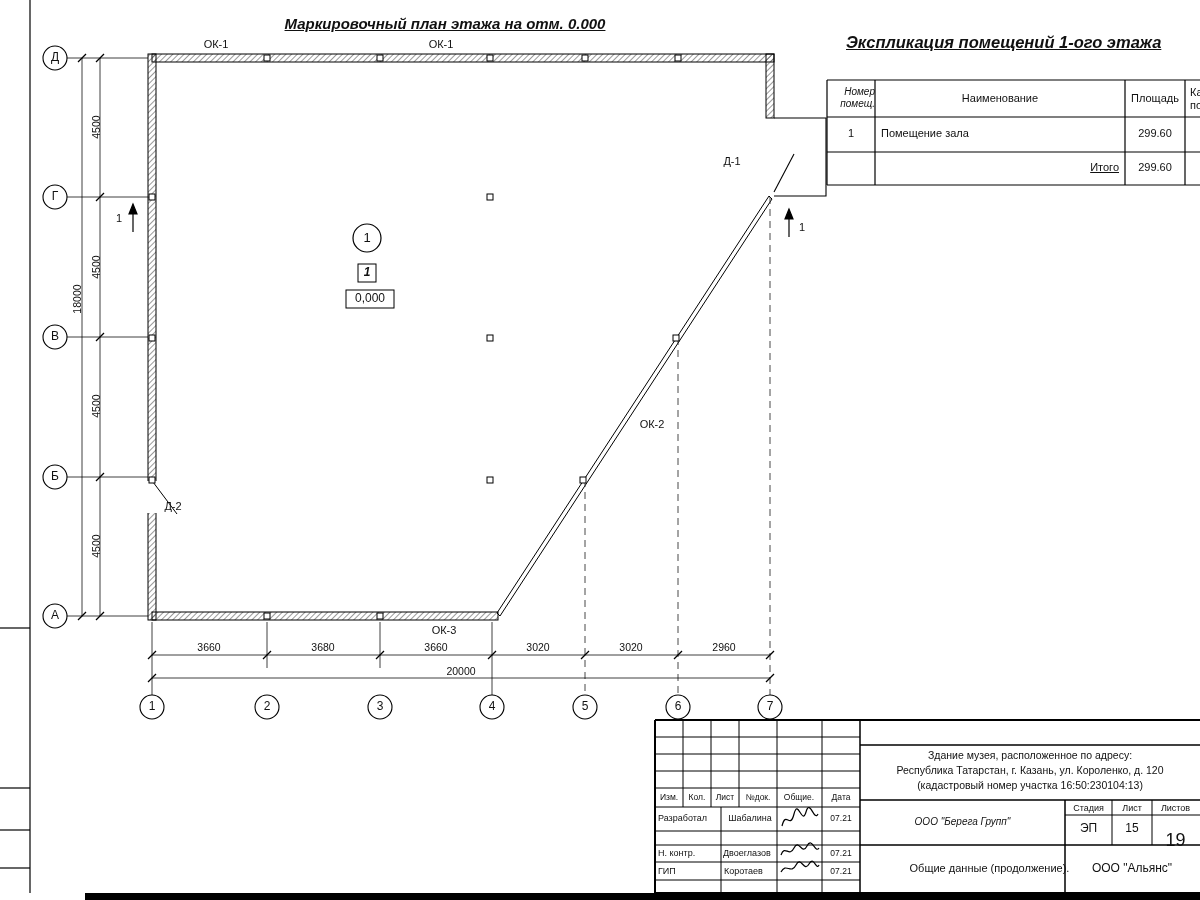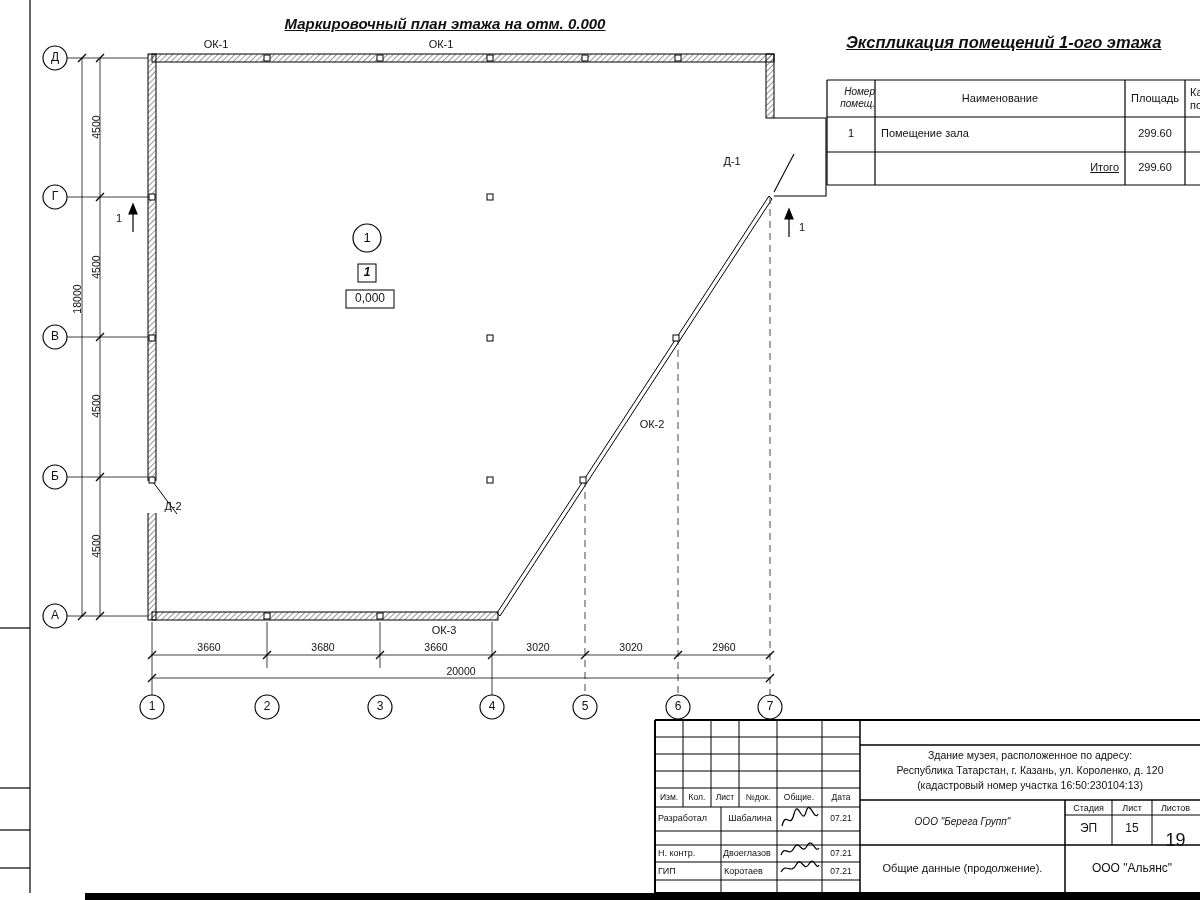--- a/index.html
+++ b/index.html
@@ -299,16 +299,16 @@
 
   <div class="t c it" style="left:862px; top:816px; width:201px; font-size:10px;">ООО "Берега Групп"</div>
 
   <div class="t c" style="left:1065px; top:803px; width:47px; font-size:9px;">Стадия</div>
   <div class="t c" style="left:1112px; top:803px; width:40px; font-size:9px;">Лист</div>
   <div class="t c" style="left:1152px; top:803px; width:47px; font-size:9px;">Листов</div>
   <div class="t c" style="left:1065px; top:822px; width:47px; font-size:12px;">ЭП</div>
   <div class="t c" style="left:1112px; top:822px; width:40px; font-size:12px;">15</div>
   <div class="t c" style="left:1152px; top:822px; width:47px; font-size:18px;margin-top:8px;">19</div>
 
-  <div class="t c" style="left:862px; top:862px; width:201px; font-size:11px;">Общие данные (продолжение).</div>
+  <div class="t c" style="left:862px; top:862px; width:201px; font-size:11px;padding-left:27px;">Общие данные (продолжение).</div>
   <div class="t c" style="left:1065px; top:862px; width:134px; font-size:12px;">ООО "Альянс"</div>
 
 </div>
 
 </body></html>

